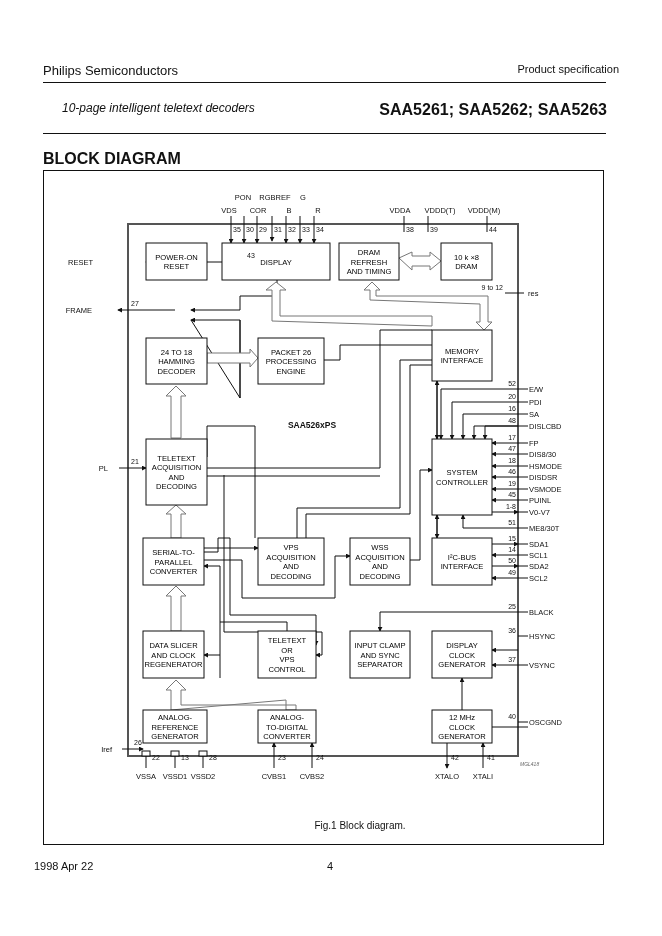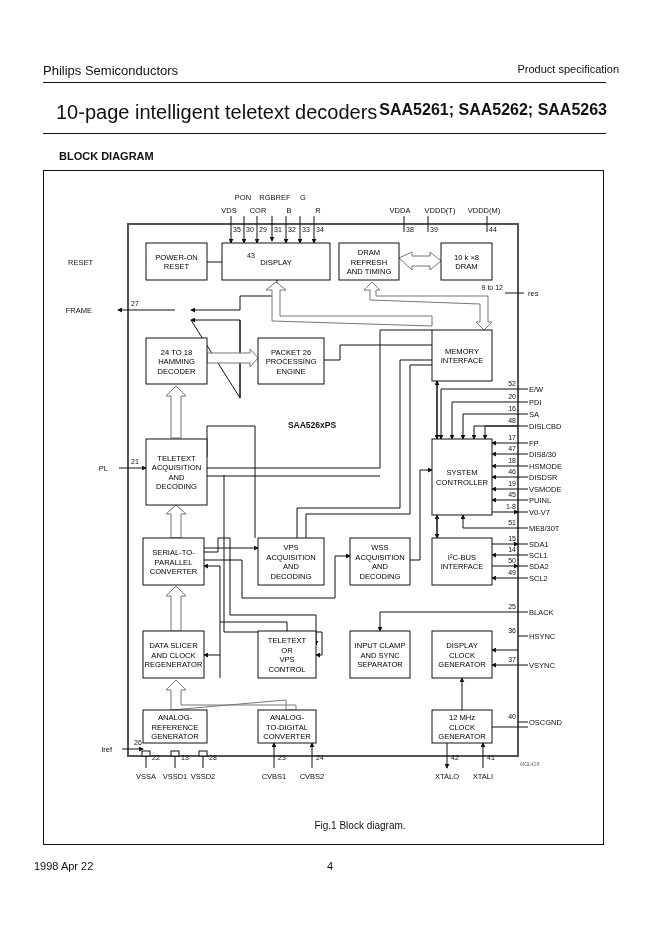--- a/index.html
+++ b/index.html
@@ -1,23 +1,23 @@
 <!DOCTYPE html>
 <html><head>
 <meta charset="utf-8">
 <style>
   html,body{margin:0;padding:0;background:#fff;}
   body{width:662px;height:936px;position:relative;font-family:"Liberation Sans",sans-serif;color:#111;overflow:hidden;}
   .abs{position:absolute;}
   .hdr-left{left:43px;top:63px;font-size:13px;}
   .hdr-right{right:43px;top:63px;font-size:11px;}
   .rule{left:43px;width:563px;height:1px;background:#111;}
-  .title{left:56px;top:101px;font-size:20px;}
+  .title{left:62px;top:101px;font-size:12px;font-style:italic;}
   .parts{right:55px;top:101px;font-size:16px;font-weight:bold;}
-  .section{left:59px;top:150px;font-size:11px;font-weight:bold;}
+  .section{left:43px;top:150px;font-size:16px;font-weight:bold;}
   .frame{left:43px;top:170px;width:561px;height:675px;border:1px solid #111;box-sizing:border-box;}
   .footer-date{left:34px;top:860px;font-size:11px;}
   .footer-page{left:327px;top:860px;font-size:11px;}
   svg text{font-family:"Liberation Sans",sans-serif;}
 </style>
 </head>
 <body>
 
 <div class="abs hdr-left">Philips Semiconductors</div>
 <div class="abs hdr-right">Product specification</div>

